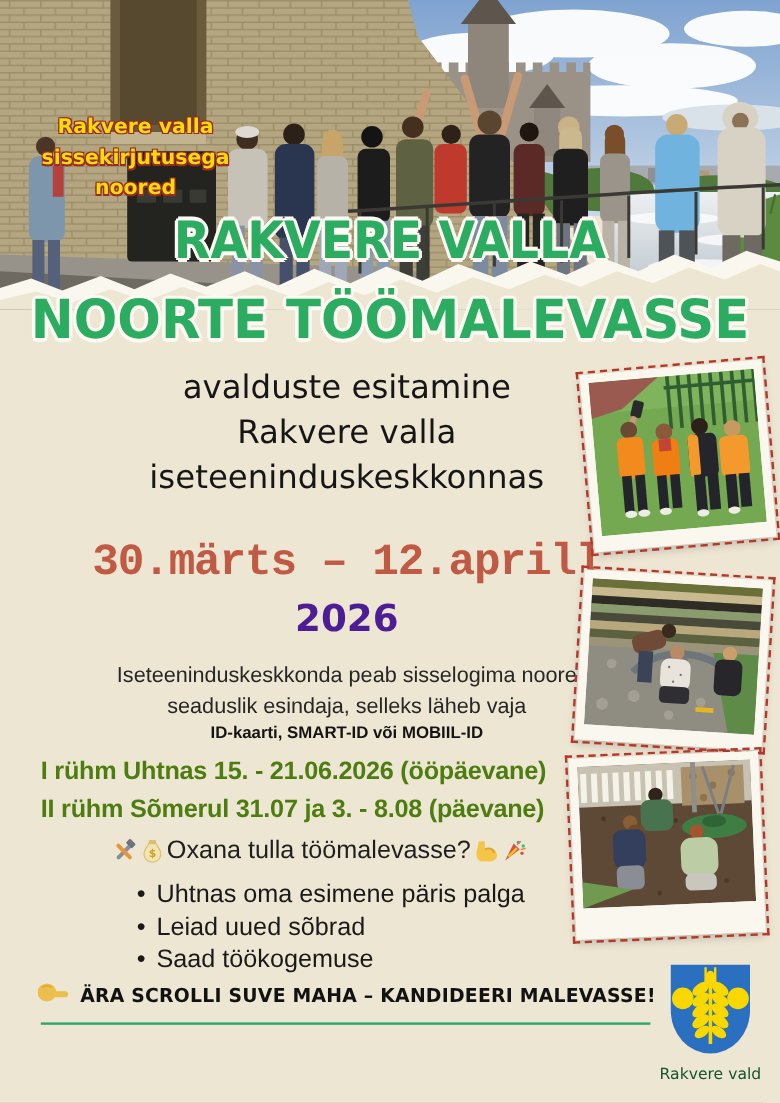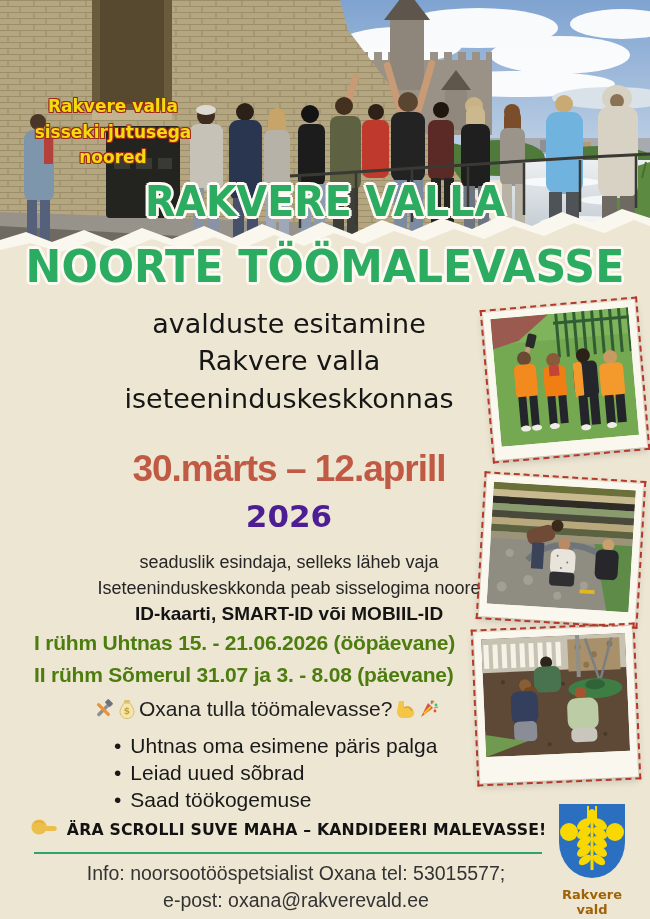--- a/index.html
+++ b/index.html
@@ -20,26 +20,26 @@
     position:absolute;left:0;width:650px;text-align:center;
     font-family:"DejaVu Sans",sans-serif;font-weight:800;color:#2BAC61;white-space:nowrap;
     text-shadow:-3px 0 0 #FCFAF2,3px 0 0 #FCFAF2,0 -3px 0 #FCFAF2,0 3px 0 #FCFAF2,
                 -2px -2px 0 #FCFAF2,2px -2px 0 #FCFAF2,-2px 2px 0 #FCFAF2,2px 2px 0 #FCFAF2;
   }
   .title1{top:176px;font-size:43px;transform:scaleX(.92);z-index:4;}
   .title2{top:240px;font-size:45px;transform:scaleX(.95);z-index:4;}
   .col{position:absolute;left:0;width:578px;text-align:center;}
   .application{top:305px;font-family:"DejaVu Sans",sans-serif;font-weight:400;
     font-size:27px;line-height:1.38;color:#161616;}
-  .dates{top:448px;font-family:Liberation Sans, sans-serif;font-weight:800;
+  .dates{top:448px;font-family:Liberation Mono, monospace;font-weight:800;
     font-size:37px;letter-spacing:-1px;color:#C05A44;}
   .year{top:498px;font-family:"DejaVu Sans",sans-serif;font-weight:800;
     font-size:31px;color:#4c1d95;}
   .login{top:550px;font-size:18px;line-height:1.42;color:#262626;}
-  .login .bold-line{font-weight:700;font-size:19px;color:#141414;}
+  .login .bold-line{font-weight:700;font-size:14px;color:#141414;}
   .groups{position:absolute;top:627px;left:34px;text-align:left;
     font-size:21px;font-weight:700;letter-spacing:-.2px;color:#4d7c0f;line-height:1.5;white-space:nowrap;}
   .why-row{position:absolute;top:697px;left:92px;display:flex;align-items:center;gap:2px;
     font-size:21px;color:#1f1f1f;}
   .why-row .icon{display:inline-flex;margin:0 1px;}
   .bullets{position:absolute;top:733px;left:114px;text-align:left;
     font-size:21px;color:#191919;line-height:1.28;}
   .bullets .row{display:flex;gap:9px;}
   .bullets .dot{font-size:21px;line-height:1.28;}
   .cta-row{position:absolute;top:818px;left:0;width:578px;display:flex;justify-content:center;
@@ -50,21 +50,21 @@
   .contact{top:860px;width:592px;font-size:19.5px;color:#333;line-height:1.4;}
   .polaroid{
     position:absolute;background:#FAF7EF;box-shadow:0 3px 8px rgba(0,0,0,.2);
     outline:2px dashed #B5382A;outline-offset:1px;
   }
   .polaroid svg{display:block;}
   .p1{left:489px;top:306px;padding:7px 7px 13px 7px;transform:rotate(-5deg);}
   .p2{left:483px;top:479px;padding:7px 7px 13px 7px;transform:rotate(3.5deg);}
   .p3{left:477px;top:629px;padding:7px 7px 26px 7px;transform:rotate(-2.5deg);}
   .logo{position:absolute;left:549px;top:800px;width:86px;text-align:center;}
-  .logo-label{font-family:"DejaVu Sans",sans-serif;font-weight:bold;font-size:13px;color:#a16207;margin-top:1px;}
+  .logo-label{font-family:"DejaVu Sans",sans-serif;font-weight:normal;font-size:13px;color:#14532d;margin-top:1px;}
 </style>
 </head>
 <body>
 
 <div class="poster">
 
   <div class="hero">
     <svg width="650" height="258" viewBox="0 0 650 258">
       <defs>
         <linearGradient id="sky" x1="0" y1="0" x2="0" y2="1">
@@ -202,22 +202,22 @@
 
   <div class="col application">
     <div>avalduste esitamine</div>
     <div>Rakvere valla</div>
     <div>iseteeninduskeskkonnas</div>
   </div>
   <div class="col dates">30.märts – 12.aprill</div>
   <div class="col year">2026</div>
 
   <div class="col login">
+    <div>Iseteeninduskeskkonda peab sisselogima noore</div>
     <div>seaduslik esindaja, selleks läheb vaja</div>
-    <div>Iseteeninduskeskkonda peab sisselogima noore</div>
     <div class="bold-line">ID-kaarti, SMART-ID või MOBIIL-ID</div>
   </div>
 
   <div class="groups">
     <div>I rühm Uhtnas 15. - 21.06.2026 (ööpäevane)</div>
     <div>II rühm Sõmerul 31.07 ja 3. - 8.08 (päevane)</div>
   </div>
 
   <div class="why-row">
     <span class="icon">
@@ -273,24 +273,20 @@
           <ellipse cx="8" cy="9" rx="8" ry="7.5" fill="#ECBE4B"></ellipse>
           <rect x="10" y="8" width="16" height="5" rx="2.5" fill="#ECBE4B"></rect>
           <path d="M4 5c2-2 6-2 8 0" stroke="#D8A72E" stroke-width="1.2" fill="none"></path>
         </svg>
     </span>
     <span>ÄRA SCROLLI SUVE MAHA – KANDIDEERI MALEVASSE!</span>
   </div>
 
   <div class="divider"></div>
 
-  <div class="col contact">
-    <div>Info: noorsootööspetsialist Oxana  tel: 53015577;</div>
-    <div>e-post: oxana@rakverevald.ee</div>
-  </div>
 
   <div class="polaroid p1">
     <svg width="138" height="128" viewBox="0 0 138 128">
       <rect width="138" height="128" fill="#74A851"></rect>
       <rect x="0" y="0" width="138" height="26" fill="#7FB35C"></rect>
       <polygon points="0,0 58,0 26,24 0,30" fill="#9A5A50"></polygon>
       <g fill="#2F5E33">
           <rect x="64" y="0" width="3" height="44"></rect>
           <rect x="73" y="0" width="3" height="44"></rect>
           <rect x="82" y="0" width="3" height="44"></rect>

